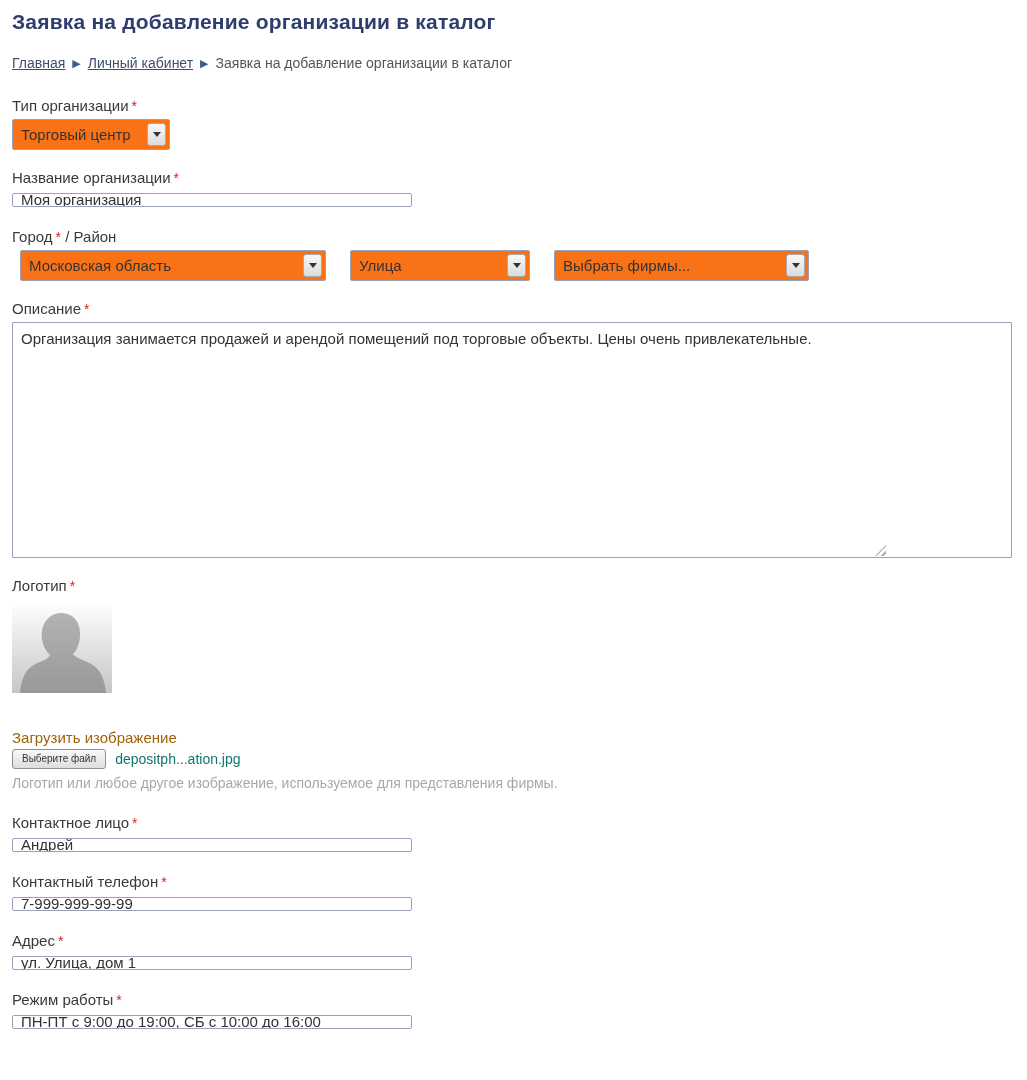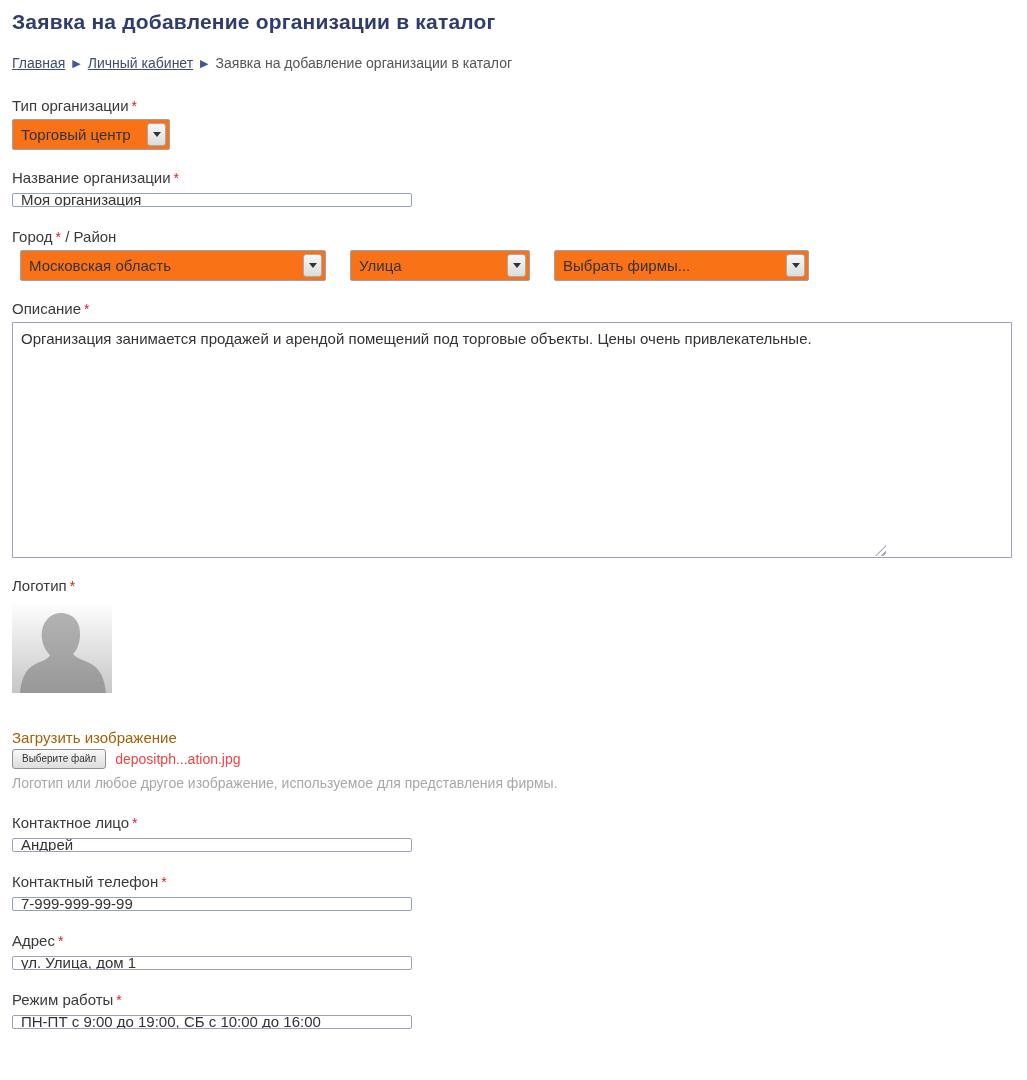--- a/index.html
+++ b/index.html
@@ -149,21 +149,21 @@
     font-family: "Liberation Sans", "DejaVu Sans", sans-serif;
     font-size: 10px;
     color: #333333;
     padding: 2px 9px 3px;
     border: 1px solid #8f8f8f;
     border-radius: 3px;
     background: linear-gradient(#f9f9f9, #dddddd);
     cursor: pointer;
     line-height: 1.3;
   }
-  .file-name { font-size: 14px; color: #ef4444; }
+  .file-name { font-size: 14px; color: #0f766e; }
   .hint {
     font-size: 14px;
     color: #a8a8a8;
     margin-top: 6px;
   }
   .contacts-start { margin-top: 23px; }
 </style>
 </head>
 <body>
 

